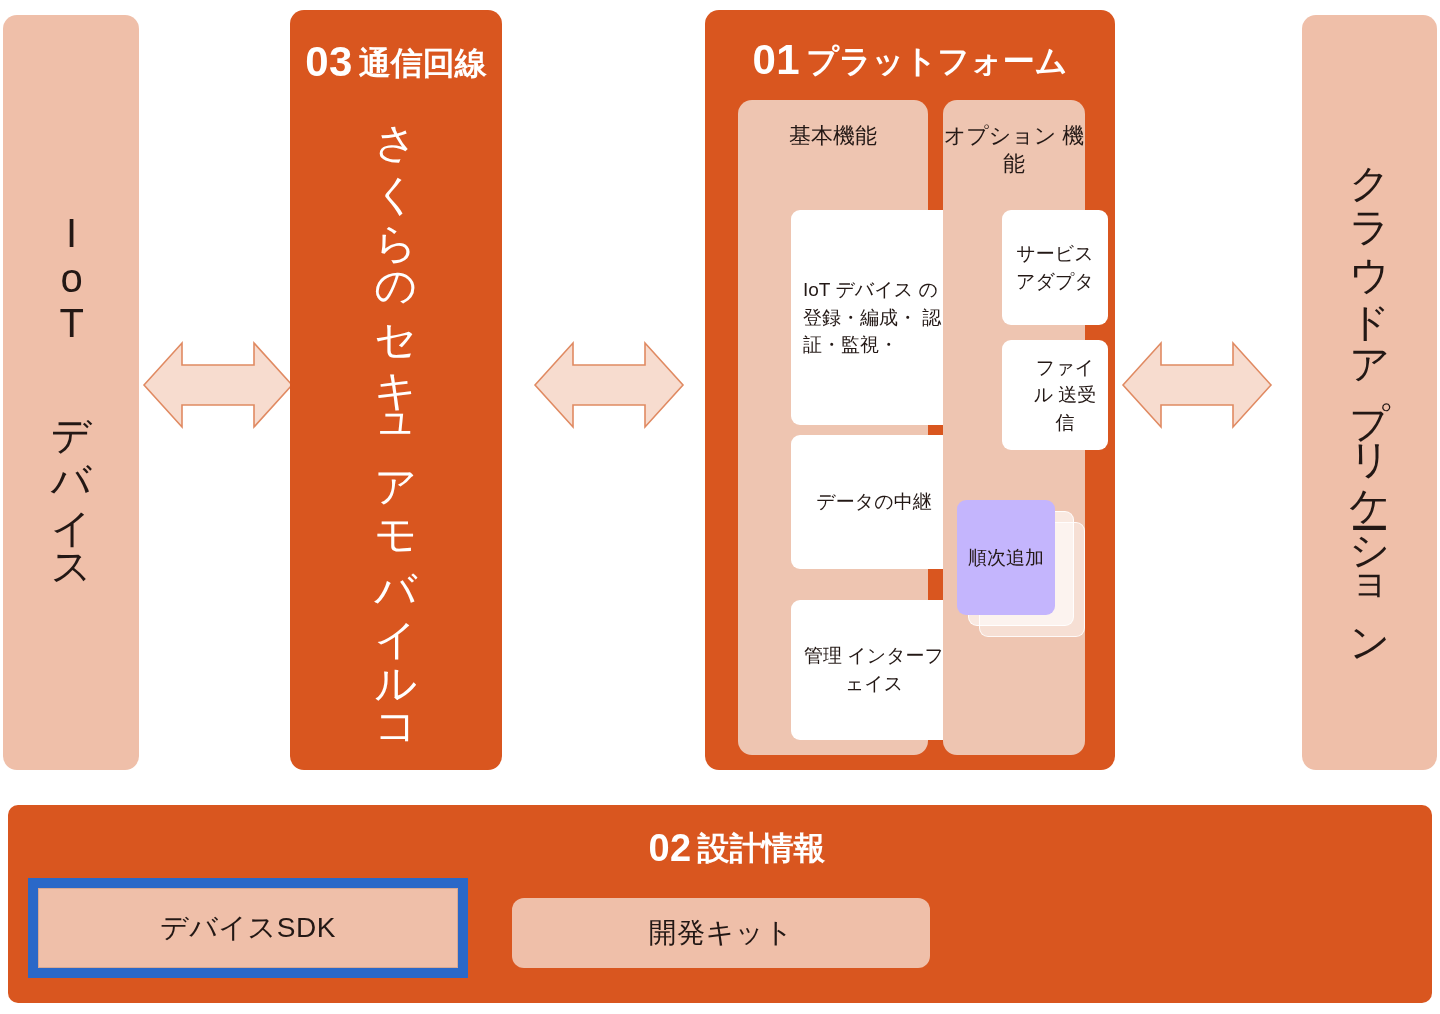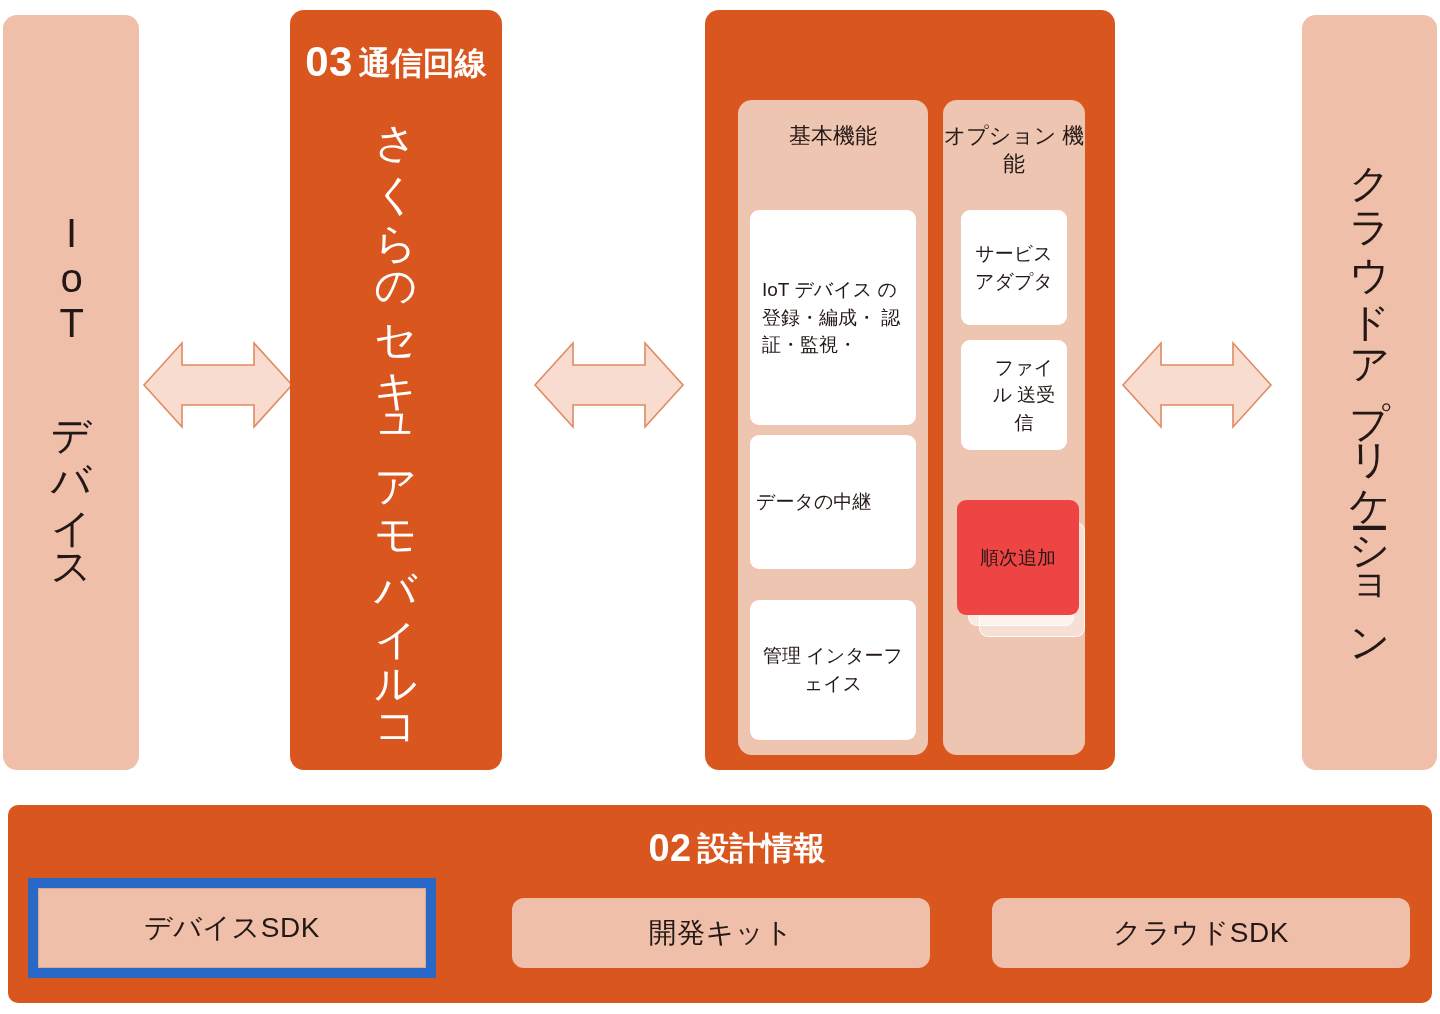--- a/index.html
+++ b/index.html
@@ -109,24 +109,25 @@
     line-height: 1.25;
     color: #231815;
   }
 
   .card {
     position: absolute;
     background: #ffffff;
     border-radius: 9px;
     display: flex;
     align-items: center;
-    justify-content: flex-start;
+    justify-content: center;
     text-align: center;
     box-sizing: border-box;
     color: #231815;
+    margin-left: 41px;
   }
   .card .ctext {
     font-size: 19px;
     line-height: 1.45;
     padding: 0 6px;
   }
 
   
   #card-register { left: 12px; top: 110px; width: 166px; height: 215px; }
   #card-register .ctext { text-align: left; padding-left: 12px; }
@@ -153,22 +154,22 @@
   #card-stack .stack-back1 {
     position: absolute;
     left: 11px; top: 11px; width: 106px; height: 115px;
     background: rgba(255,255,255,0.62);
     border: 1px solid rgba(255,255,255,0.9);
     border-radius: 9px;
     box-sizing: border-box;
   }
   #card-stack .stack-front {
     position: absolute;
-    left: 0; top: 0; width: 122px; height: 115px;
-    background: #ef4444;
+    left: 0; top: 0; width: 98px; height: 115px;
+    background: #c4b5fd;
     border-radius: 9px;
     display: flex;
     align-items: center;
     justify-content: center;
   }
   #card-stack .ctext { font-size: 19px; }
 
   
   #cloud-col {
     left: 1302px; top: 15px; width: 135px; height: 755px;
@@ -210,21 +211,21 @@
     align-items: center;
     justify-content: center;
     font-size: 28px;
     color: #231815;
     box-sizing: border-box;
     letter-spacing: 0.02em;
   }
   #chip-device-wrap {
     position: absolute;
     left: 28px; top: 878px;
-    width: 408px; height: 100px;
+    width: 440px; height: 100px;
     border: 10px solid #2a68c8;
     background: #2a68c8;
     box-sizing: border-box;
   }
   #chip-device {
     position: static;
     width: 100%; height: 100%;
     border-radius: 0;
     background: #efbfa9;
     border: 1px solid #d8a892;
@@ -254,20 +255,23 @@
     <div class="vtext">さくらのセキュアモバイルコネクト</div>
   </div>
 
   <div class="arrow" id="arrow-2">
     <svg width="152" height="100" viewBox="0 0 152 100">
       <polygon points="2,50 40,8 40,30 112,30 112,8 150,50 112,92 112,70 40,70 40,92" fill="#f7dccf" stroke="#e08a62" stroke-width="1.6"></polygon>
     </svg>
   </div>
 
   <div class="col col-orange" id="platform-col">
+    <div class="sec-head">
+      <span class="num">01</span><span class="lbl">プラットフォーム</span>
+    </div>
 
     <div class="subpanel" id="basic-panel">
       <div class="subpanel-title">基本機能</div>
 
       <div class="card" id="card-register">
         <span class="ctext">IoT デバイス の登録・編成・ 認証・監視・</span>
       </div>
       <div class="card" id="card-relay">
         <span class="ctext">データの中継</span>
       </div>
@@ -315,17 +319,14 @@
   <div id="chip-device-wrap">
     <div class="chip" id="chip-device">
       <span>デバイスSDK</span>
     </div>
   </div>
 
   <div class="chip" id="chip-kit">
     <span>開発キット</span>
   </div>
 
-  <div class="chip" id="chip-cloud">
-    <span>クラウドSDK</span>
-  </div>
 
 </div>
 
 </body></html>

